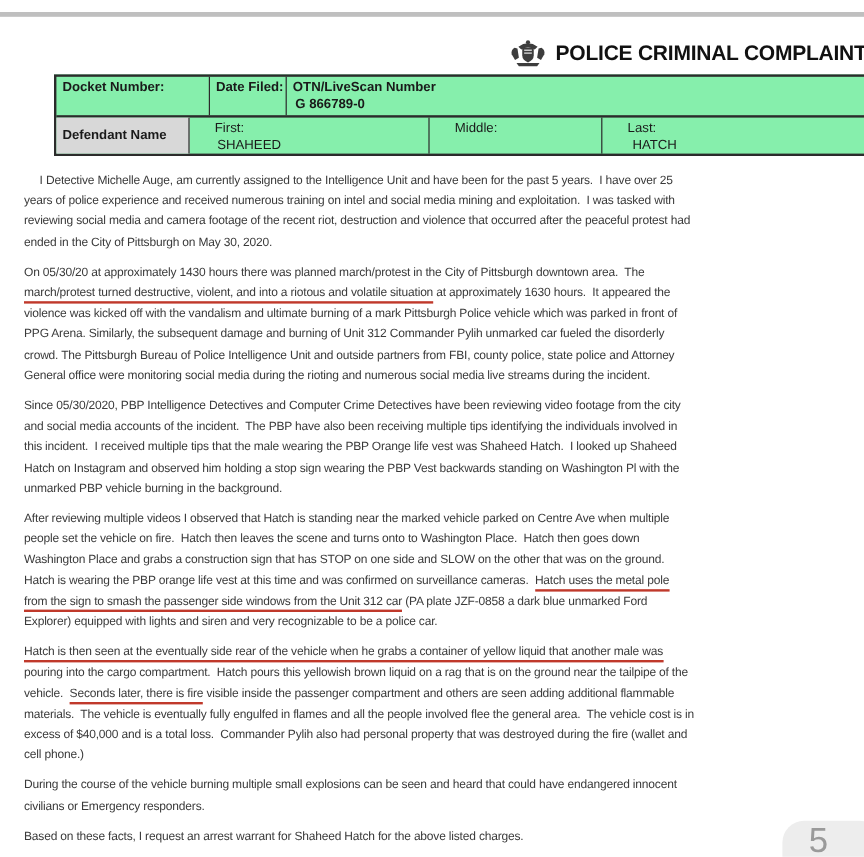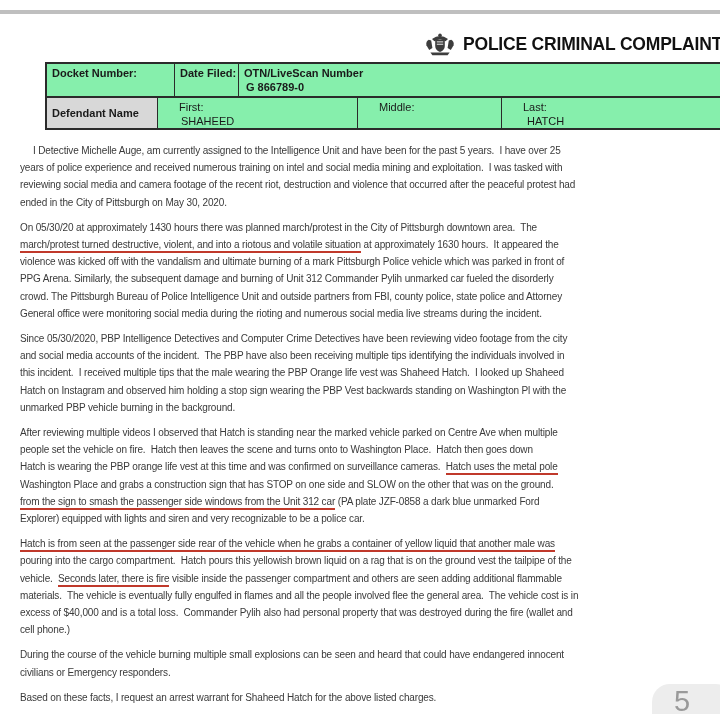--- a/index.html
+++ b/index.html
@@ -114,28 +114,28 @@
     <div class="para">
       <div class="line"><span>Since 05/30/2020, PBP Intelligence Detectives and Computer Crime Detectives have been reviewing video footage from the city</span></div>
       <div class="line"><span>and social media accounts of the incident.  The PBP have also been receiving multiple tips identifying the individuals involved in</span></div>
       <div class="line"><span>this incident.  I received multiple tips that the male wearing the PBP Orange life vest was Shaheed Hatch.  I looked up Shaheed</span></div>
       <div class="line"><span>Hatch on Instagram and observed him holding a stop sign wearing the PBP Vest backwards standing on Washington Pl with the</span></div>
       <div class="line"><span>unmarked PBP vehicle burning in the background.</span></div>
     </div>
     <div class="para">
       <div class="line"><span>After reviewing multiple videos I observed that Hatch is standing near the marked vehicle parked on Centre Ave when multiple</span></div>
       <div class="line"><span>people set the vehicle on fire.  Hatch then leaves the scene and turns onto to Washington Place.  Hatch then goes down</span></div>
+      <div class="line"><span>Washington Place and grabs a construction sign that has STOP on one side and SLOW on the other that was on the ground.</span></div>
       <div class="line"><span>Hatch is wearing the PBP orange life vest at this time and was confirmed on surveillance cameras.  </span><span class="ul-red">Hatch uses the metal pole</span></div>
-      <div class="line"><span>Washington Place and grabs a construction sign that has STOP on one side and SLOW on the other that was on the ground.</span></div>
       <div class="line"><span class="ul-red">from the sign to smash the passenger side windows from the Unit 312 car</span><span> (PA plate JZF-0858 a dark blue unmarked Ford</span></div>
       <div class="line"><span>Explorer) equipped with lights and siren and very recognizable to be a police car.</span></div>
     </div>
     <div class="para">
-      <div class="line"><span class="ul-red">Hatch is from seen at the passenger side rear of the vehicle when he grabs a container of yellow liquid that another male was</span></div>
-      <div class="line"><span>pouring into the cargo compartment.  Hatch pours this yellowish brown liquid on a rag that is on the ground vest the tailpipe of the</span></div>
+      <div class="line"><span class="ul-red">Hatch is then seen at the eventually side rear of the vehicle when he grabs a container of yellow liquid that another male was</span></div>
+      <div class="line"><span>pouring into the cargo compartment.  Hatch pours this yellowish brown liquid on a rag that is on the ground near the tailpipe of the</span></div>
       <div class="line"><span>vehicle.  </span><span class="ul-red">Seconds later, there is fire</span><span> visible inside the passenger compartment and others are seen adding additional flammable</span></div>
       <div class="line"><span>materials.  The vehicle is eventually fully engulfed in flames and all the people involved flee the general area.  The vehicle cost is in</span></div>
       <div class="line"><span>excess of $40,000 and is a total loss.  Commander Pylih also had personal property that was destroyed during the fire (wallet and</span></div>
       <div class="line"><span>cell phone.)</span></div>
     </div>
     <div class="para">
       <div class="line"><span>During the course of the vehicle burning multiple small explosions can be seen and heard that could have endangered innocent</span></div>
       <div class="line"><span>civilians or Emergency responders.</span></div>
     </div>
     <div class="para">

